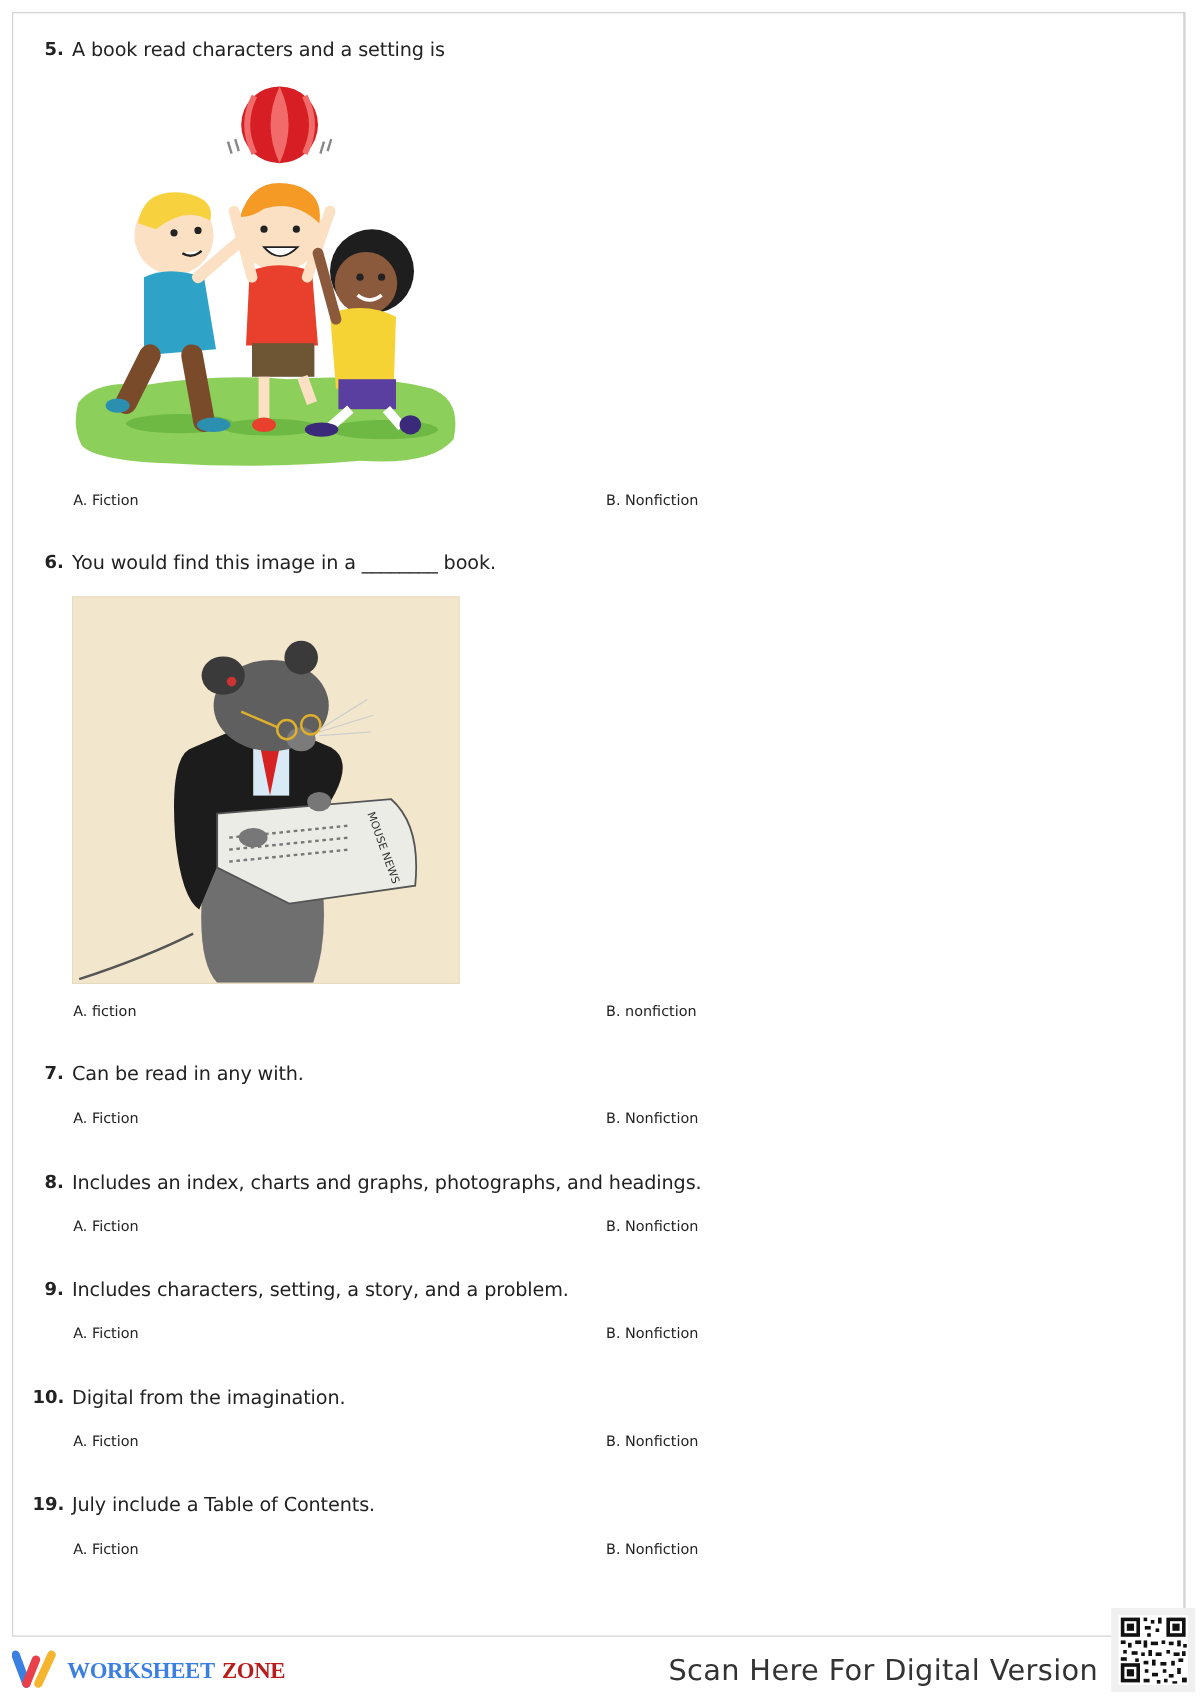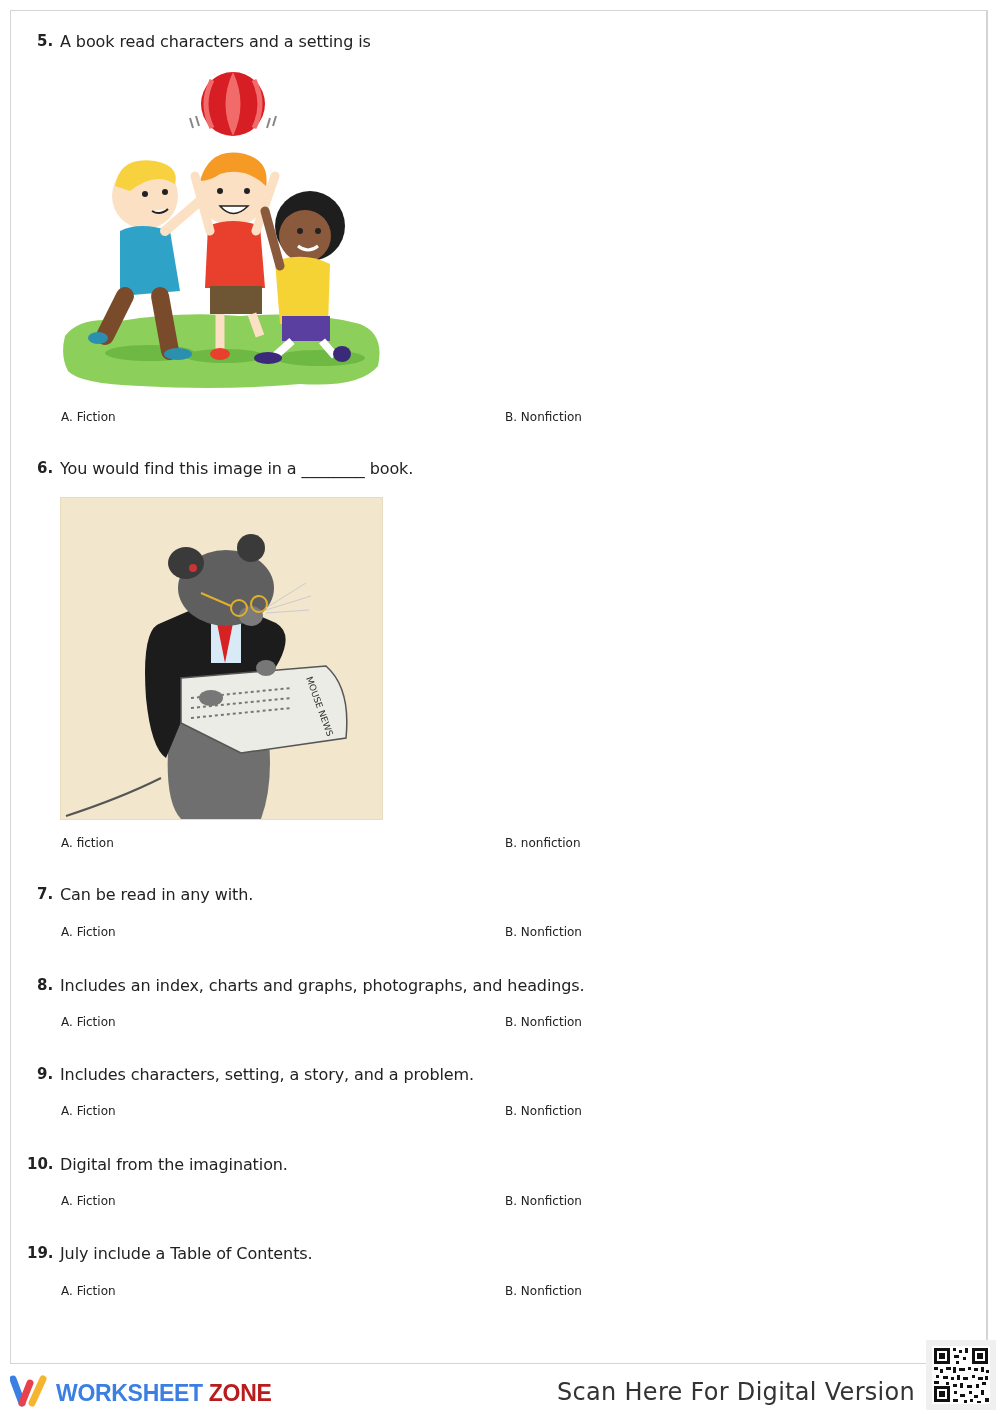--- a/index.html
+++ b/index.html
@@ -8,21 +8,21 @@
     .page-frame { position: absolute; left: 10px; top: 10px; width: 978px; height: 1354px;
                   border: 1px solid #d4d4d4; border-right: 2px solid #d4d4d4; box-sizing: border-box; }
     .q { position: absolute; left: 0; width: 980px; }
     .q-num { position: absolute; font-weight: bold; font-size: 15px; top: 0; }
     .q-text { position: absolute; left: 60px; font-size: 16px; top: 0; white-space: nowrap; letter-spacing: -0.1px; }
     .opt { position: absolute; font-size: 12px; white-space: nowrap; }
     .opt-a { left: 61px; }
     .opt-b { left: 505px; }
     .img { position: absolute; left: 60px; }
     .footer-logo { position: absolute; left: 10px; top: 1376px; height: 34px; display: flex; align-items: center; }
-    .logo-text { font-family: Liberation Sans, sans-serif; font-weight: bold; font-size: 23px; letter-spacing: -0.3px; margin-left: 6px; }
+    .logo-text { font-family: Liberation Serif, serif; font-weight: bold; font-size: 19px; letter-spacing: -0.3px; margin-left: 6px; }
     .logo-w { color: #3b7fe3; }
     .logo-z { color: #b91c1c; margin-left: 6px; }
     .scan-text { position: absolute; left: 557px; top: 1378px; font-size: 24px; color: #333; white-space: nowrap; letter-spacing: 0.3px; }
     .qr { position: absolute; left: 926px; top: 1340px; width: 70px; height: 70px; background: #f0f0f0; }
   </style>
 </head>
 <body>
 
 <div class="page-frame"></div>
 

